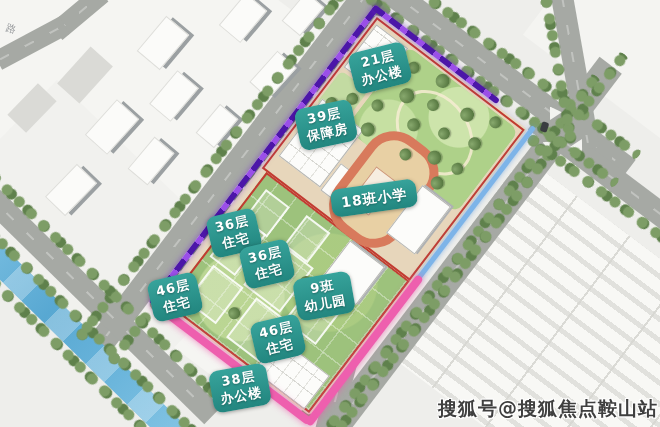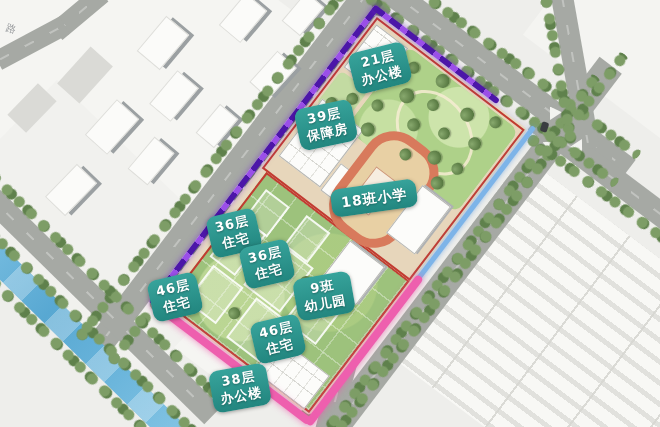--- a/index.html
+++ b/index.html
@@ -236,13 +236,14 @@
     <span>46层</span>
     <span>住宅</span>
   </div>
   <div class="badge" style="left:211px;top:367px;transform:rotate(-10deg);">
     <span>38层</span>
     <span>办公楼</span>
   </div>
 
   <div class="road-label" style="left:6px;top:22px;transform:rotate(18deg);">路</div>
 
+  <div class="watermark">搜狐号@搜狐焦点鞍山站</div>
 </div>
 
 </body></html>

